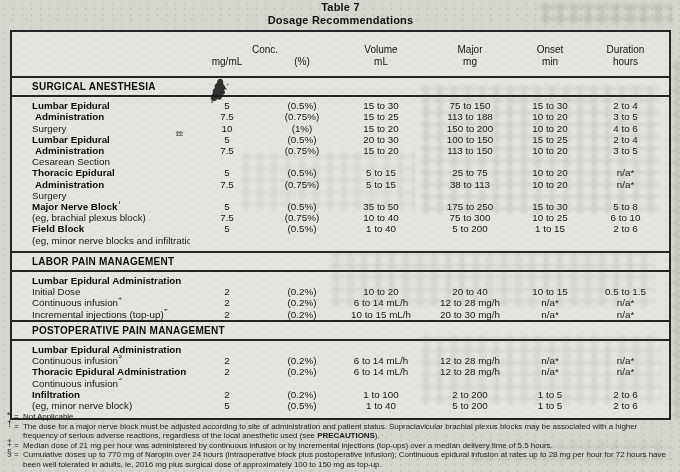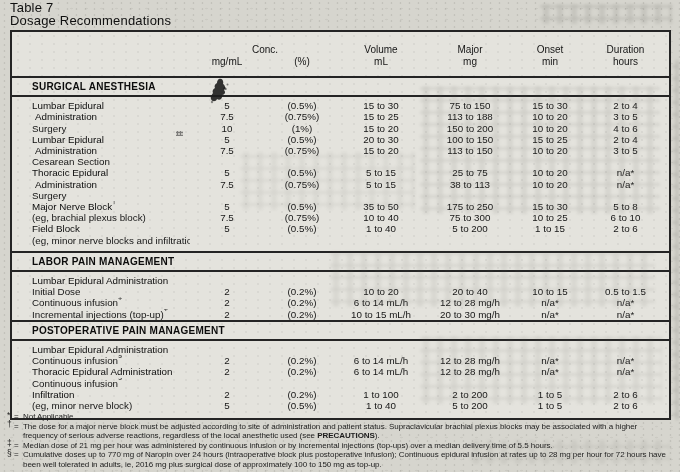--- a/index.html
+++ b/index.html
@@ -7,39 +7,39 @@
     width:680px;height:472px;position:relative;overflow:hidden;
     background-color:#d6d5ce;
     background-image:
       radial-gradient(rgba(70,70,64,.13) 1px, rgba(0,0,0,0) 1.3px),
       radial-gradient(rgba(110,110,100,.10) 1px, rgba(0,0,0,0) 1.5px);
     background-size:9px 6px,15px 11px;
     background-position:0 0,4px 3px;
     font-family:"Liberation Sans", sans-serif;color:#1a1a1a;
     -webkit-font-smoothing:antialiased;
   }
-  .title{position:absolute;top:1px;left:10px;width:661px;text-align:left;
-    font-weight:normal;font-size:13px;line-height:13px;color:#101010;letter-spacing:.2px;}
+  .title{position:absolute;top:1px;left:10px;width:661px;text-align:center;
+    font-weight:bold;font-size:11px;line-height:13px;color:#101010;letter-spacing:.2px;}
   .tablewrap{position:absolute;left:10px;top:30px;width:661px;box-sizing:border-box;
     background-color:#e4e3dd;
     background-image:radial-gradient(rgba(90,90,82,.08) 1px, rgba(0,0,0,0) 1.2px);
     background-size:12px 8px;
     border:2px solid #242424;}
   table{border-collapse:collapse;width:100%;table-layout:fixed;}
   th,td{padding:0;color:#161616;}
   thead{border-bottom:2px solid #242424;}
   th{font-weight:normal;font-size:10px;line-height:12px;text-align:center;}
   thead tr:first-child th{padding-top:12px;}
   thead tr:last-child th{padding-bottom:8px;}
   td{font-size:9.8px;line-height:11.2px;}
   td.bar{border-top:2px solid #242424;border-bottom:2px solid #242424;
     font-weight:bold;font-size:10px;letter-spacing:.25px;color:#0c0c0c;
     padding:3px 0 3px 20px;}
   td.lbl{padding-left:20px;white-space:nowrap;overflow:hidden;}
-  td.lbl.bold{font-weight:normal;color:#0d0d0d;}
+  td.lbl.bold{font-weight:bold;color:#0d0d0d;}
   td.lbl.indent{padding-left:23px;}
   td.val{text-align:center;}
   sup.mark{font-size:7.5px;position:relative;top:-3px;line-height:0;}
   .bar-row + tr td{padding-top:3px;}
   tbody.sec-surgical tr:last-of-type td{padding-bottom:5px;}
   tbody.sec-labor tr:last-of-type td{}
   tbody.sec-postop tr:last-of-type td{padding-bottom:7px;}
   .footnotes{position:absolute;left:6px;top:412px;width:666px;
     font-size:8px;line-height:9.6px;color:#1c1c1c;letter-spacing:-.05px;}
   .fn{position:relative;padding-left:17px;}

